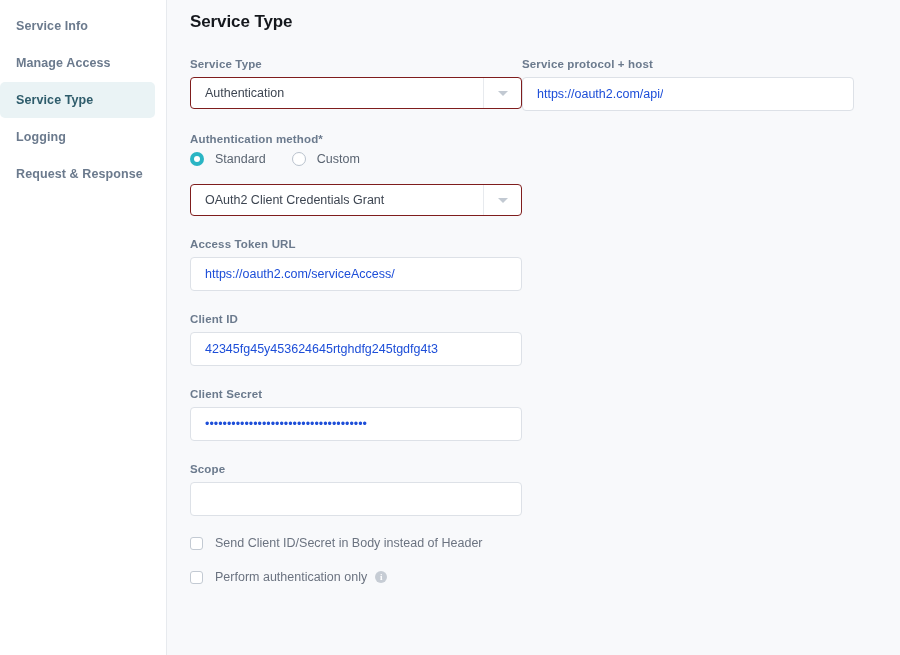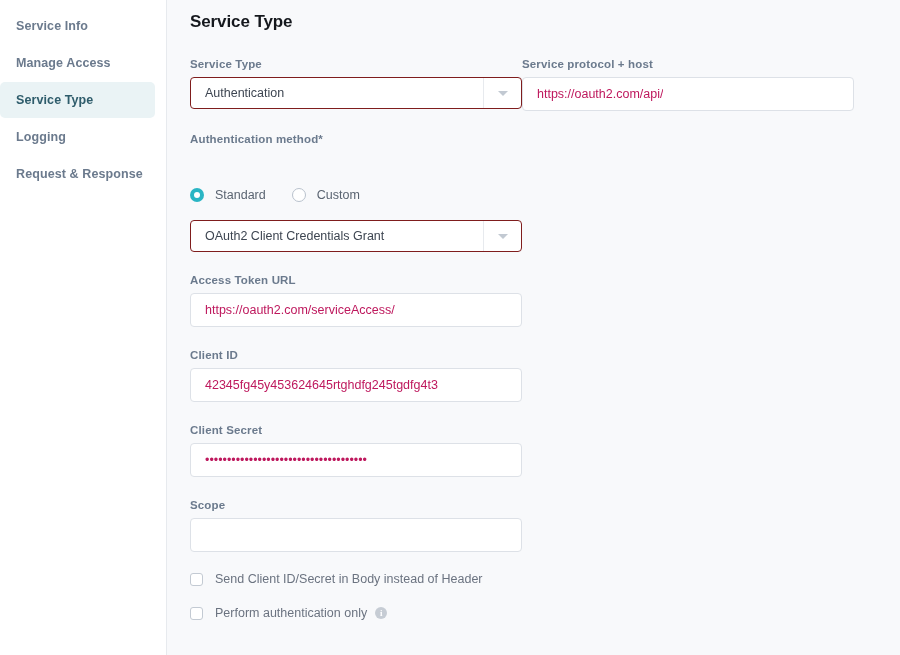--- a/index.html
+++ b/index.html
@@ -89,21 +89,21 @@
 
   .input-box {
     height: 31px;
     background: #ffffff;
     border: 1px solid #dde1e7;
     border-radius: 4px;
     display: flex;
     align-items: center;
     padding: 0 0 0 14px;
     font-size: 12.5px;
-    color: #be185d;
+    color: #1d4ed8;
     width: 100%;
   }
   .input-box.wide { width: 332px; }
   .input-box.tall { height: 34px; }
   .input-value { white-space: nowrap; overflow: hidden; text-overflow: ellipsis; }
 
   .select-box {
     height: 32px;
     background: #ffffff;
     border: 1px solid #7f1d1d;
@@ -137,21 +137,20 @@
     display: flex;
     align-items: center;
     margin-top: 2px;
     margin-bottom: 18px;
   }
   .radio {
     display: flex;
     align-items: center;
     cursor: pointer;
     margin-right: 26px;
-    margin-top: 36px;
   }
   .radio-circle {
     width: 14px; height: 14px;
     border-radius: 50%;
     border: 1.5px solid #b9c2cd;
     background: #ffffff;
     margin-right: 11px;
     flex: 0 0 auto;
   }
   .radio-circle.checked {

